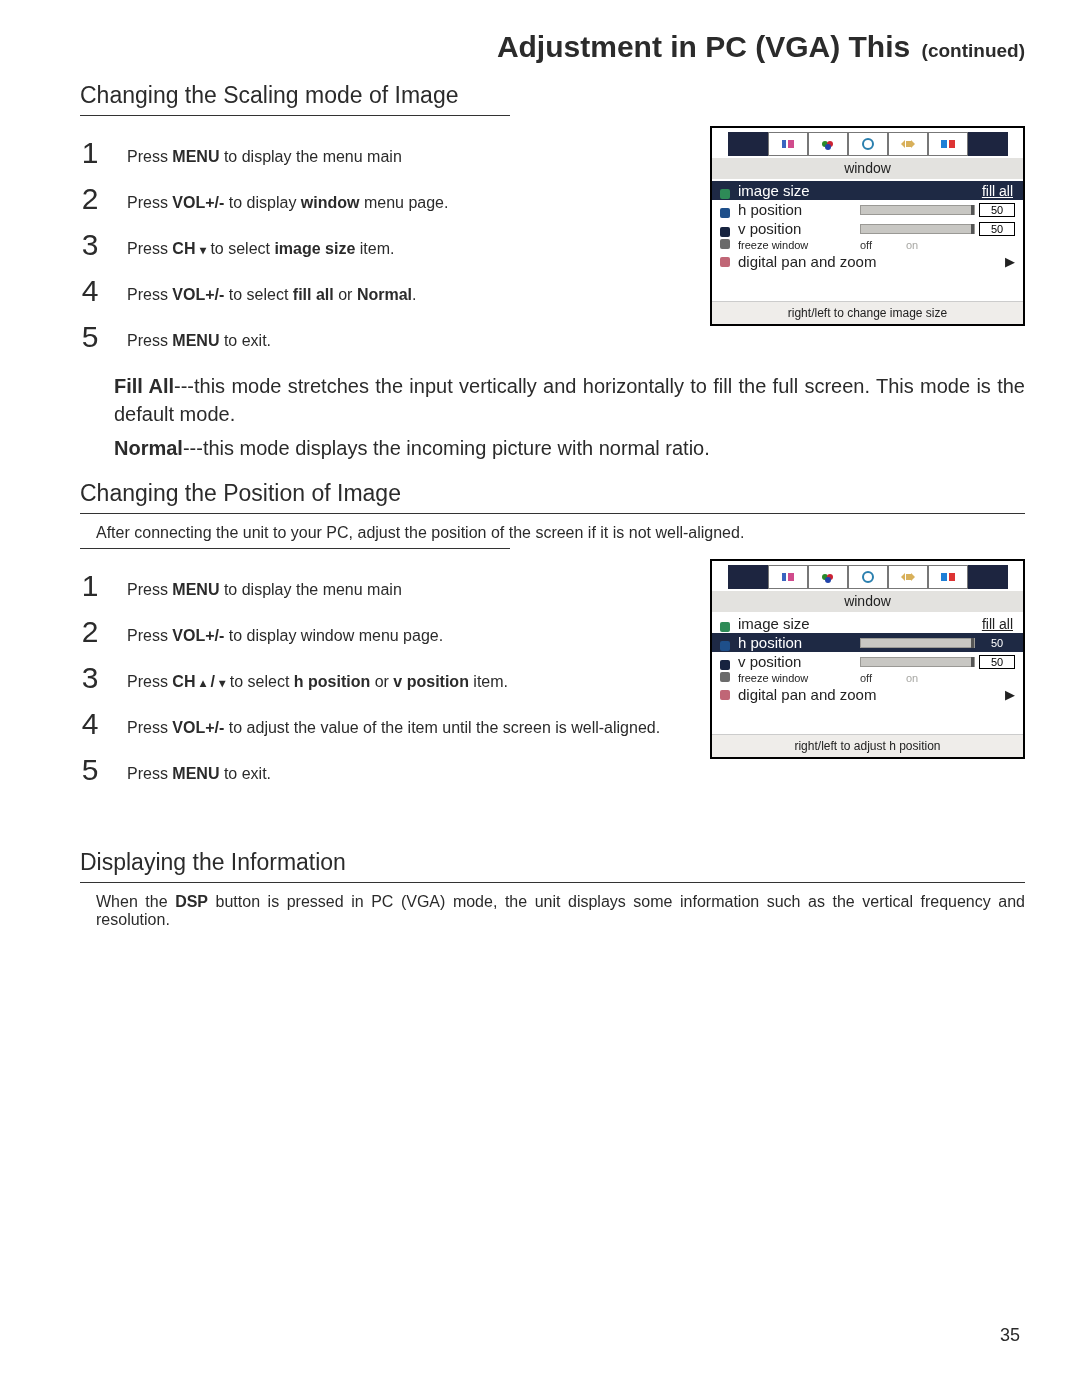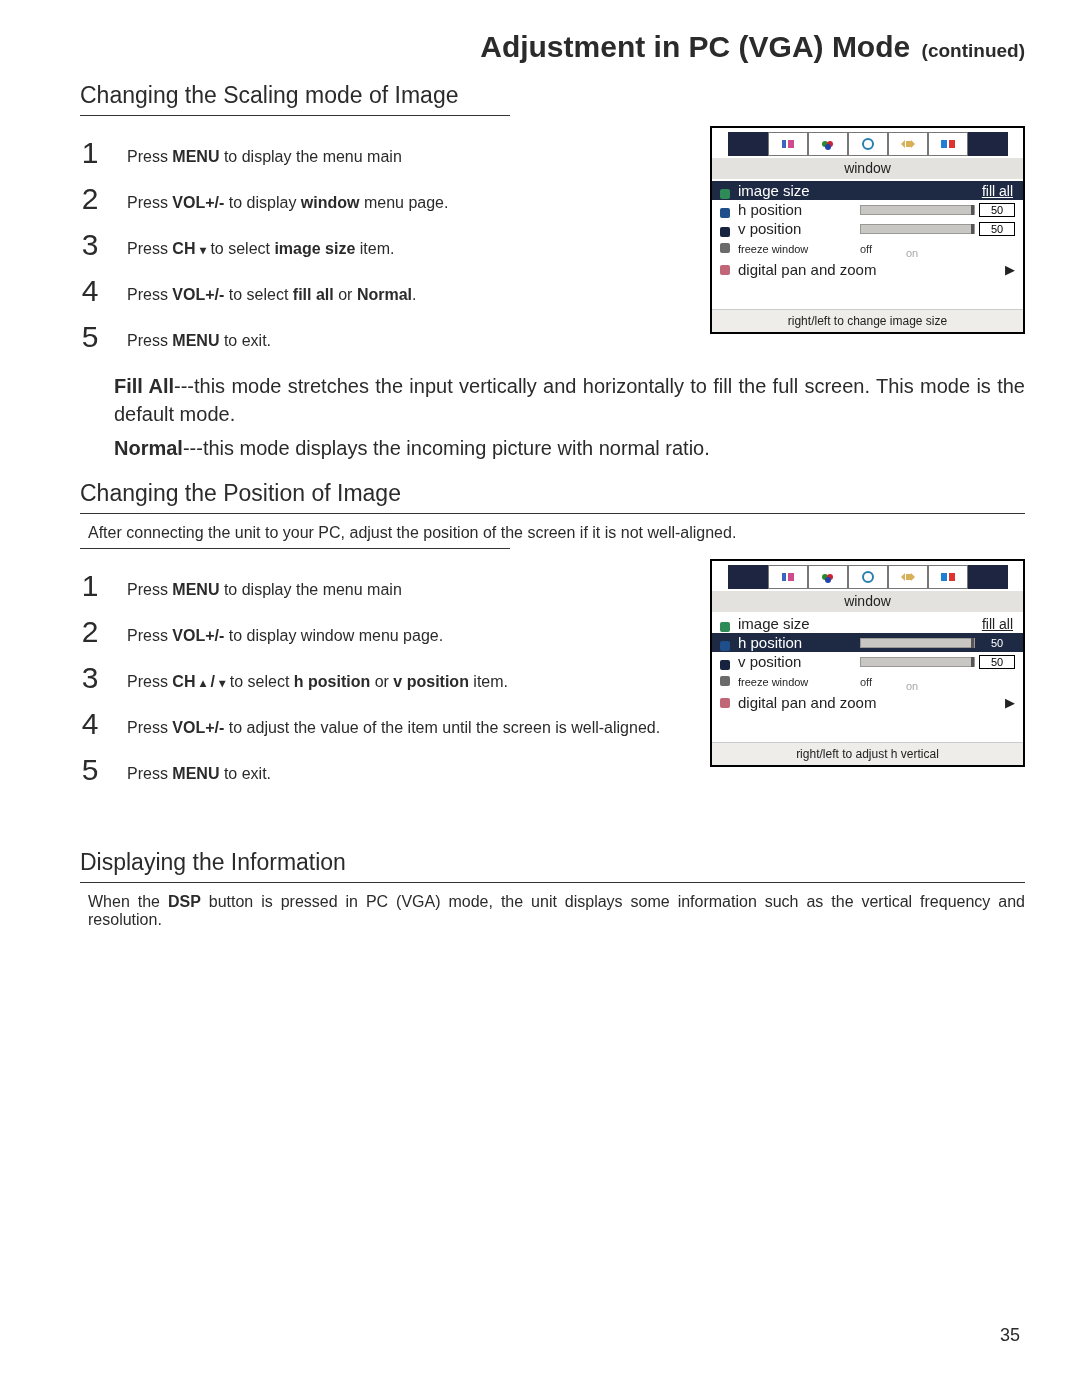--- a/index.html
+++ b/index.html
@@ -18,21 +18,21 @@
   .col-text { flex: 1 1 auto; }
   .col-fig  { flex: 0 0 315px; }
 
   ol.steps { list-style: none; padding: 0; margin: 0; }
   ol.steps > li { display: flex; align-items: flex-start; gap: 12px; margin: 12px 0 16px 0; }
   ol.steps > li .num { font-size: 30px; line-height: 1; font-weight: 400; min-width: 20px; text-align: center; font-family:"Century Gothic", Arial, sans-serif;}
   ol.steps > li .txt { font-size: 16px; line-height: 1.35; padding-top: 8px; margin-left: 15px; }
   .b { font-weight: 700; }
 
   .note-block { font-size: 20px; line-height: 1.4; margin: 4px 0 6px 34px; text-align: justify;}
-  .after-text { font-size: 16px; margin: 10px 0 6px 8px; }
+  .after-text { font-size: 16px; margin: 10px 0 6px 16px; }
 
   .justify { text-align: justify; }
 
   .page-num { position: absolute; bottom: 44px; right: 60px; font-size: 18px; }
 
   
   .osd { border: 2px solid #000; width: 315px; font-family: Arial, Helvetica, sans-serif; color: #222; background:#fff;}
   .iconbar { display:flex; justify-content:center; gap:0; padding:4px 6px 2px 6px; background:#fff;}
   .iconbar .cell { width:40px; height:24px; border:1px solid #777; display:flex; align-items:center; justify-content:center; background:#fff;}
   .iconbar .cell.dark { background:#1d2540; border-color:#1d2540; }
@@ -40,36 +40,36 @@
   .rows { padding: 2px 8px 8px 8px; font-size:15px; }
   .mrow { display:grid; grid-template-columns: 14px 118px 1fr 36px; align-items:center; gap:4px; padding:1px 0;}
   .mrow .ic { width:12px;height:12px; }
   .mrow.sel { background:#1e2944; color:#fff; margin:0 -8px; padding:1px 8px; grid-template-columns: 14px 118px 1fr 36px;}
   .valright { font-size:14px; text-align:right; padding-right:2px; text-decoration: underline;}
   .valbox { border:1px solid #000; font-size:11px; text-align:center; line-height:12px; height:14px; background:#fff; color:#000;}
   .valbox.sel { background:#1e2944; color:#fff; border-color:#1e2944;}
   .slider { height:10px; background: linear-gradient(90deg,#c8c7c3,#c8c7c3); border:1px solid #9a9995; position:relative;}
   .slider .thumb{position:absolute; right:0; top:-1px; bottom:-1px; width:3px; background:#555;}
   .freeze { display:grid; grid-template-columns: 14px 118px 42px 32px 1fr; align-items:center; gap:4px; padding:1px 0; font-size:11px;}
-  .off { color:#333; } .on { color:#a8a8a4;margin-top:8px; }
+  .off { color:#333; } .on { color:#a8a8a4; }
   .pan { display:grid; grid-template-columns: 14px 1fr 14px; align-items:center; gap:4px; padding:1px 0;}
   .arrow { font-size:13px; text-align:right;}
   .hint { background:#efedea; text-align:center; font-size:12px; padding:4px 0; border-top:1px solid #ccc; margin-top:22px;}
 
   
   .dot { width:10px;height:10px; border-radius:2px; display:inline-block;}
   .c-green{background:#2e8b57;} .c-blue{background:#1e4f8a;} .c-navy{background:#17233f;} .c-gray{background:#6b6b6b;} .c-pink{background:#c06676;}
 </style>
 </head>
 <body>
 
 <div class="page">
 
   <div class="page-title">
-    <span>Adjustment in PC (VGA) Mode</span>
+    <span>Adjustment in PC (VGA) This</span>
     <span class="cont">(continued)</span>
   </div>
 
   <div class="section-heading">Changing the Scaling mode of Image</div>
   <div class="rule-thin rule-half"></div>
 
   <div class="cols">
     <div class="col-text">
       <ol class="steps">
         <li>
@@ -275,21 +275,21 @@
             <span class="off">off</span>
             <span class="on">on</span>
             <span></span>
           </div>
           <div class="pan">
             <span class="ic"><span class="dot c-pink"></span></span>
             <span>digital pan and zoom</span>
             <span class="arrow">▶</span>
           </div>
         </div>
-        <div class="hint">right/left to adjust h vertical</div>
+        <div class="hint">right/left to adjust h position</div>
       </div>
     </div>
   </div>
 
   <div style="height:30px"></div>
   <div class="section-heading">Displaying the Information</div>
   <div class="rule-thin rule-full"></div>
   <div class="after-text justify">When the <span class="b">DSP</span> button is pressed in PC (VGA) mode, the unit displays some information such as the vertical frequency and resolution.</div>
 
   <div class="page-num">35</div>

